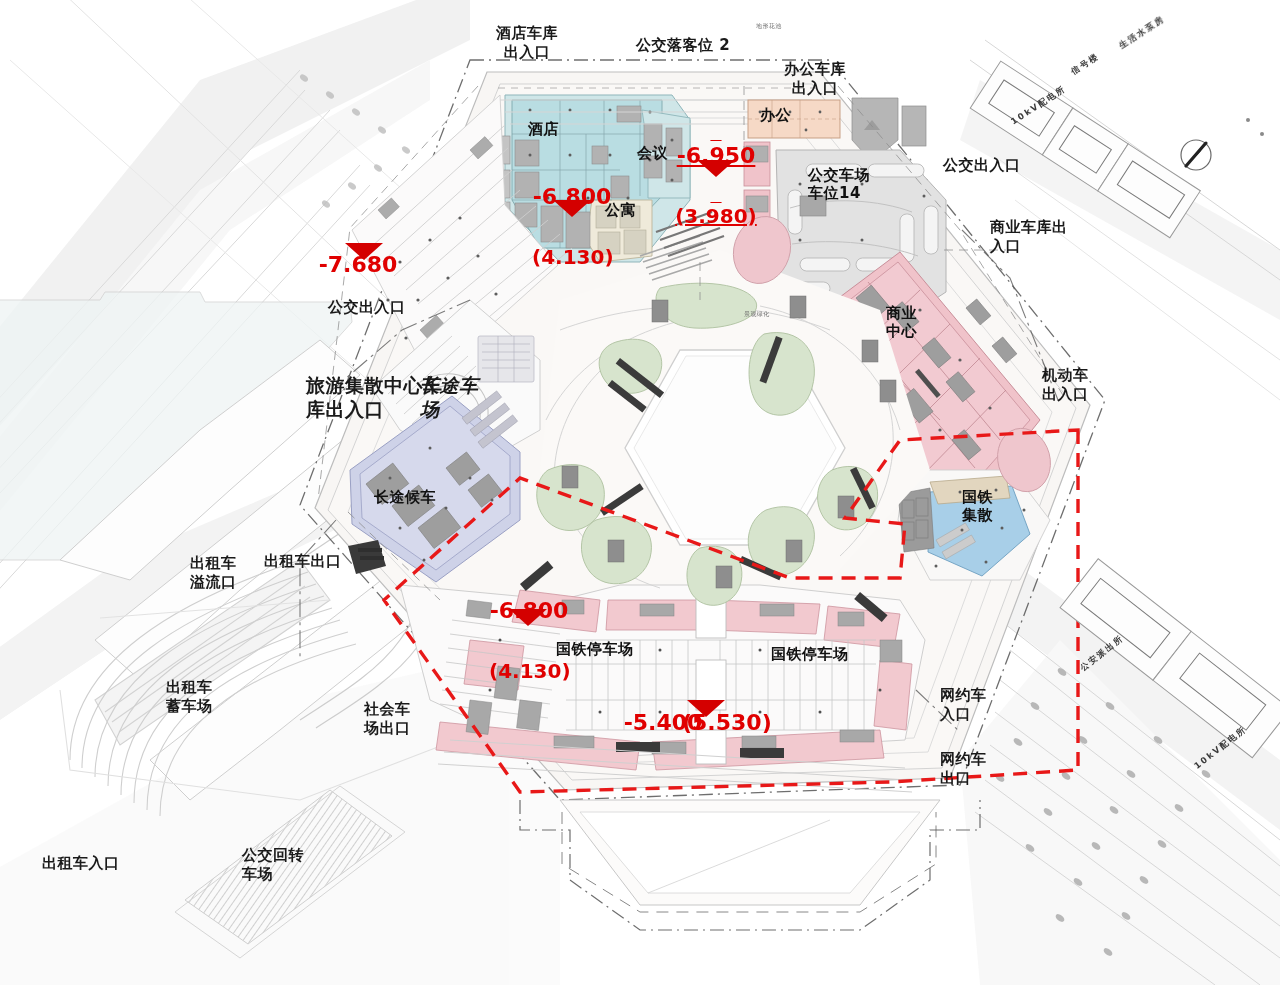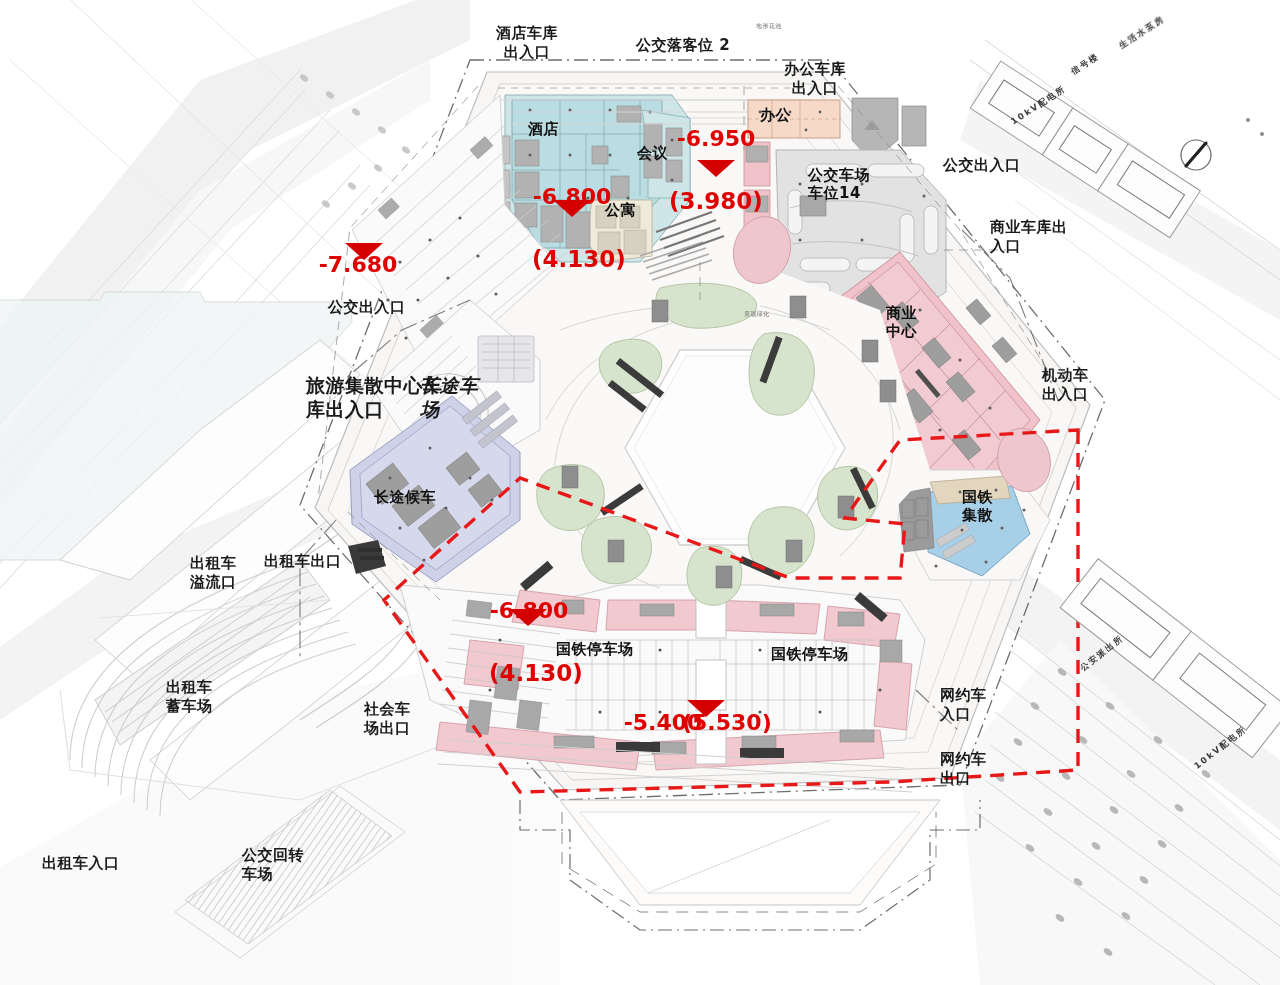--- a/index.html
+++ b/index.html
@@ -15,21 +15,21 @@
   .lbl.c{text-align:center;}
 
   
   .zone{position:absolute;color:#111;font-size:15px;font-weight:700;
         line-height:1.22;white-space:pre;letter-spacing:.5px;}
 
   
   .elev{position:absolute;color:#e00000;font-weight:700;line-height:1.14;
         white-space:pre;letter-spacing:0px;text-align:center;}
   .elev .l1{display:block;font-size:22px;}
-  .elev .l2{display:block;font-size:23px;}
+  .elev .l2{display:block;font-size:20px;}
   .elev.one .l1{font-size:22px;}
   .tri{position:absolute;width:0;height:0;
        border-left:19px solid transparent;border-right:19px solid transparent;
        border-top:17px solid #d40000;}
 
   
   .rot{position:absolute;color:#3a3a3a;font-size:8.5px;font-weight:600;
        letter-spacing:2px;white-space:nowrap;transform-origin:0 0;}
   .micro{position:absolute;color:#6a6a6a;font-size:6px;letter-spacing:.4px;
          white-space:nowrap;transform-origin:0 0;}
@@ -786,21 +786,21 @@
 <div class="zone" style="left:556px;top:640px;">国铁停车场</div>
 
 <div class="zone" style="left:771px;top:645px;">国铁停车场</div>
 
 <div class="elev" style="left:532px;top:148px;width:80px;">
   <span class="l1">-6.800</span>
   <span class="l2">(4.130)</span>
 </div>
 <div class="tri" style="left:553px;top:200px;"></div>
 
-<div class="elev" style="left:668px;top:90px;width:96px;">
+<div class="elev" style="left:668px;top:107px;width:96px;text-decoration:underline;">
   <span class="l1">-6.950</span>
   <span class="l2">(3.980)</span>
 </div>
 <div class="tri" style="left:697px;top:160px;"></div>
 
 <div class="elev one" style="left:288px;top:216px;width:140px;">
   <span class="l1">-7.680</span>
 </div>
 <div class="tri" style="left:345px;top:243px;"></div>
 

